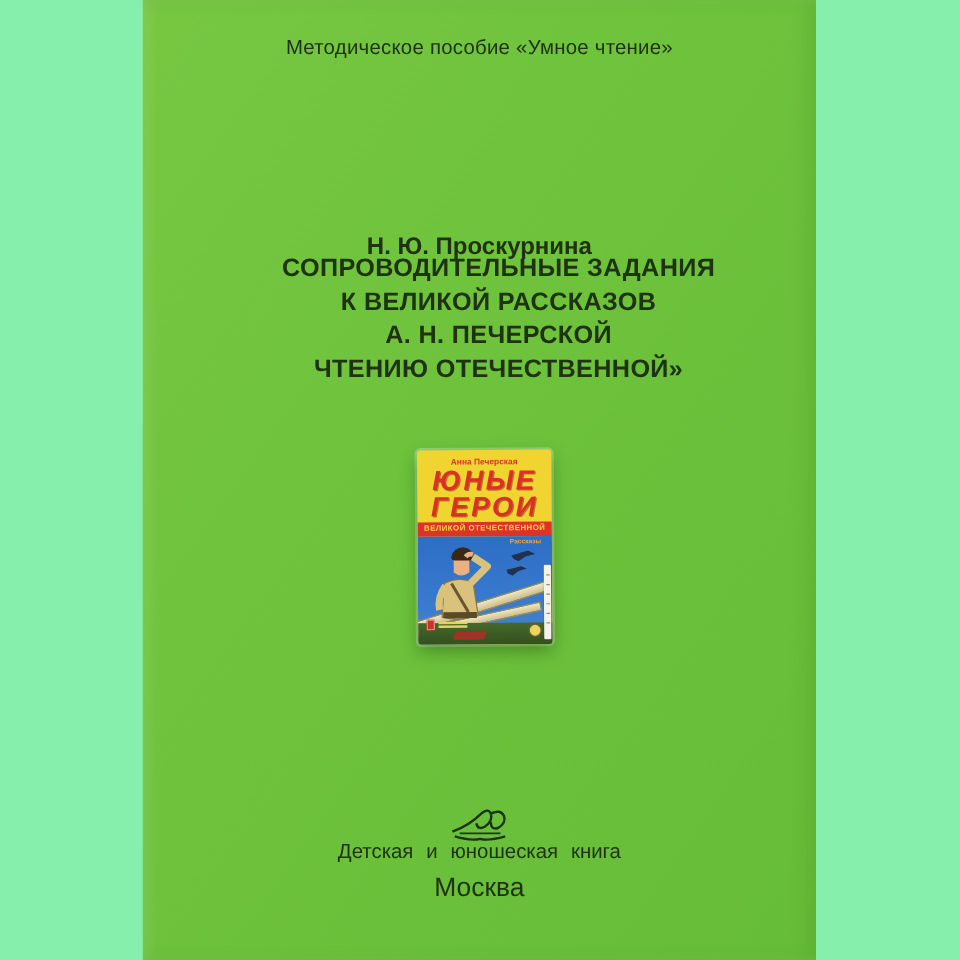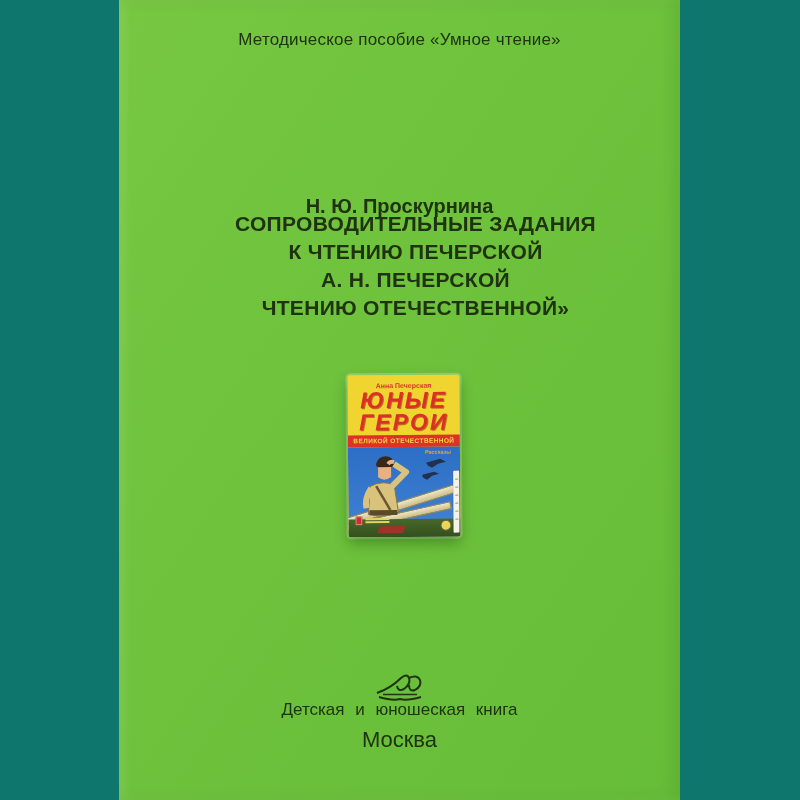--- a/index.html
+++ b/index.html
@@ -2,21 +2,21 @@
 <html><head>
 <meta charset="utf-8">
 <style>
   html, body {
     margin: 0; padding: 0;
     width: 800px; height: 800px;
     background: #ffffff;
     font-family: "Liberation Sans", sans-serif;
     overflow: hidden;
   }
-  .stage { position: relative; width: 800px; height: 800px; background: #0f766e; }
+  .stage { position: relative; width: 800px; height: 800px; background: #86efac; }
 
   
   .cover-page {
     position: absolute; left: 119px; top: 0; width: 561px; height: 800px;
     background: linear-gradient(125deg, #77c741 0%, #6ec23c 45%, #66bd38 100%);
     box-shadow: inset -8px 0 14px rgba(30,70,10,0.10), inset 6px 0 10px rgba(255,255,255,0.10);
   }
 
   .centered-text { position: absolute; left: 0; width: 100%; text-align: center; color: #203311; }
 
@@ -101,21 +101,21 @@
 
 <div class="stage">
   <div class="cover-page">
 
     <div class="centered-text series-label">Методическое пособие «Умное чтение»</div>
 
     <div class="centered-text author-line">Н. Ю. Проскурнина</div>
 
     <div class="centered-text title-block">
       <div>СОПРОВОДИТЕЛЬНЫЕ ЗАДАНИЯ</div>
-      <div>К ЧТЕНИЮ ПЕЧЕРСКОЙ</div>
+      <div>К ВЕЛИКОЙ РАССКАЗОВ</div>
       <div>А. Н. ПЕЧЕРСКОЙ</div>
       <div>ЧТЕНИЮ ОТЕЧЕСТВЕННОЙ»</div>
     </div>
 
     <div class="book-thumb">
       <div class="bt-author">Анна Печерская</div>
       <div class="bt-title l1">ЮНЫЕ</div>
       <div class="bt-title l2">ГЕРОИ</div>
       <div class="bt-band">ВЕЛИКОЙ ОТЕЧЕСТВЕННОЙ</div>
 

